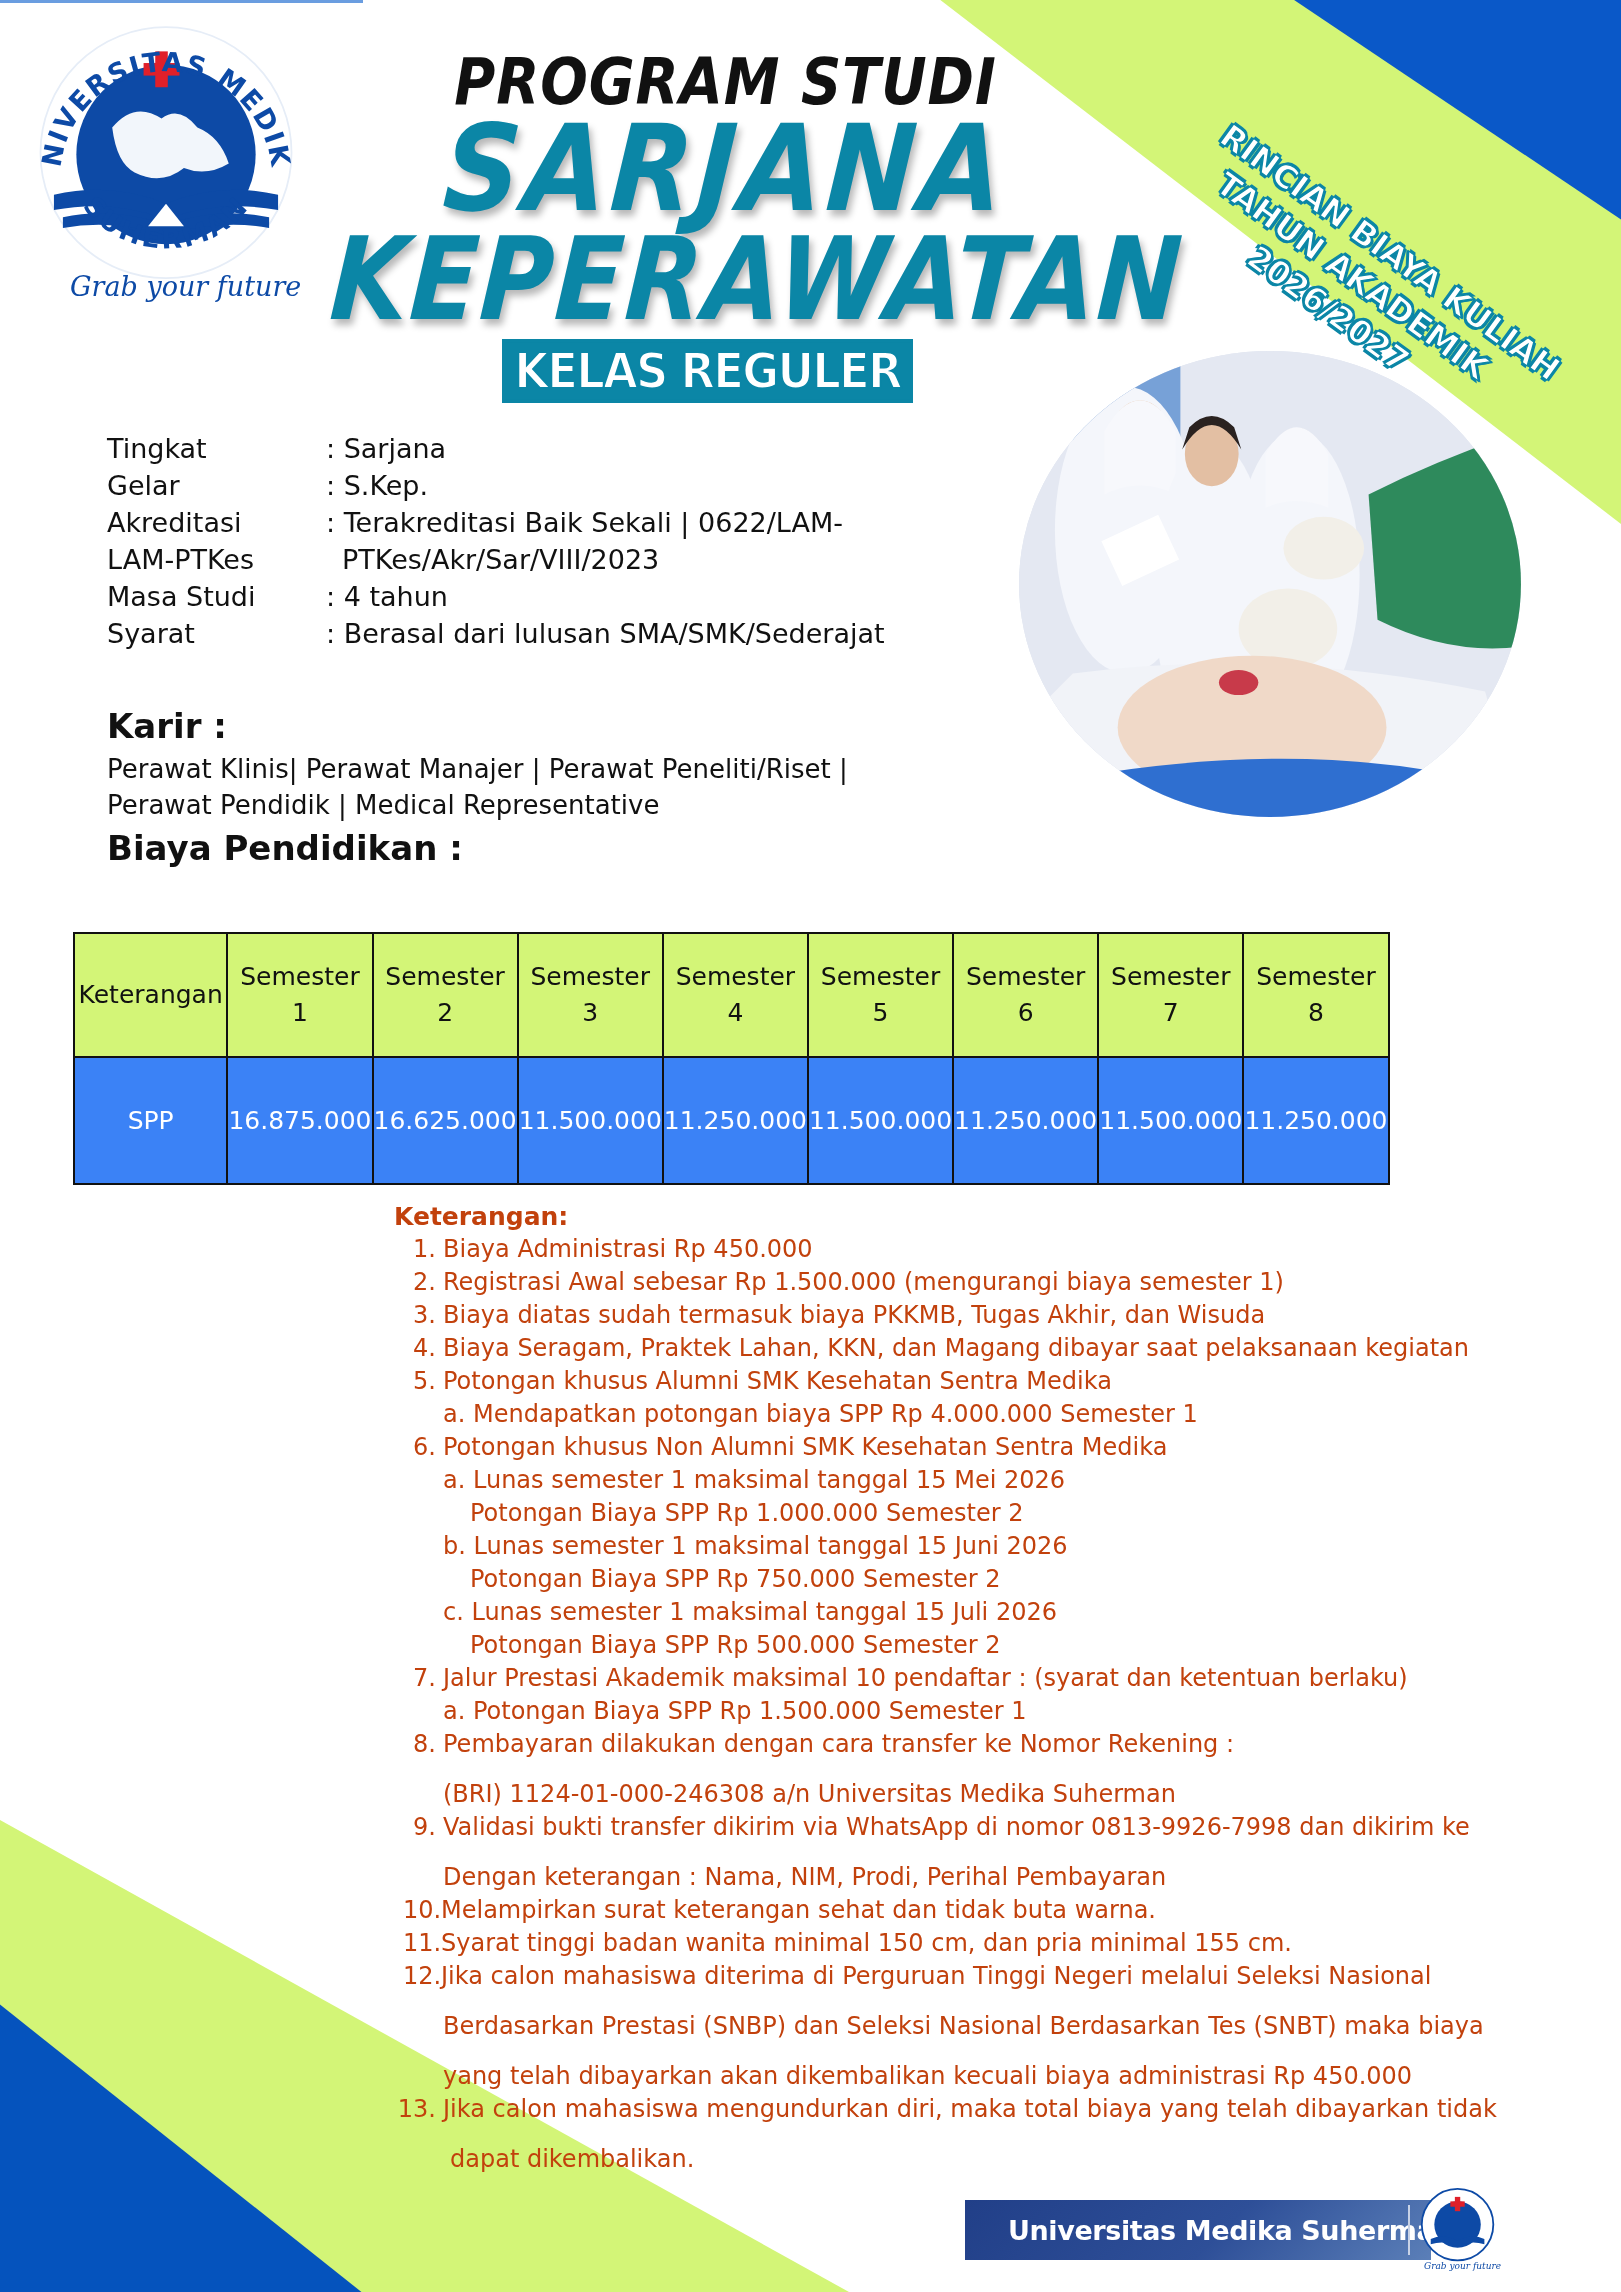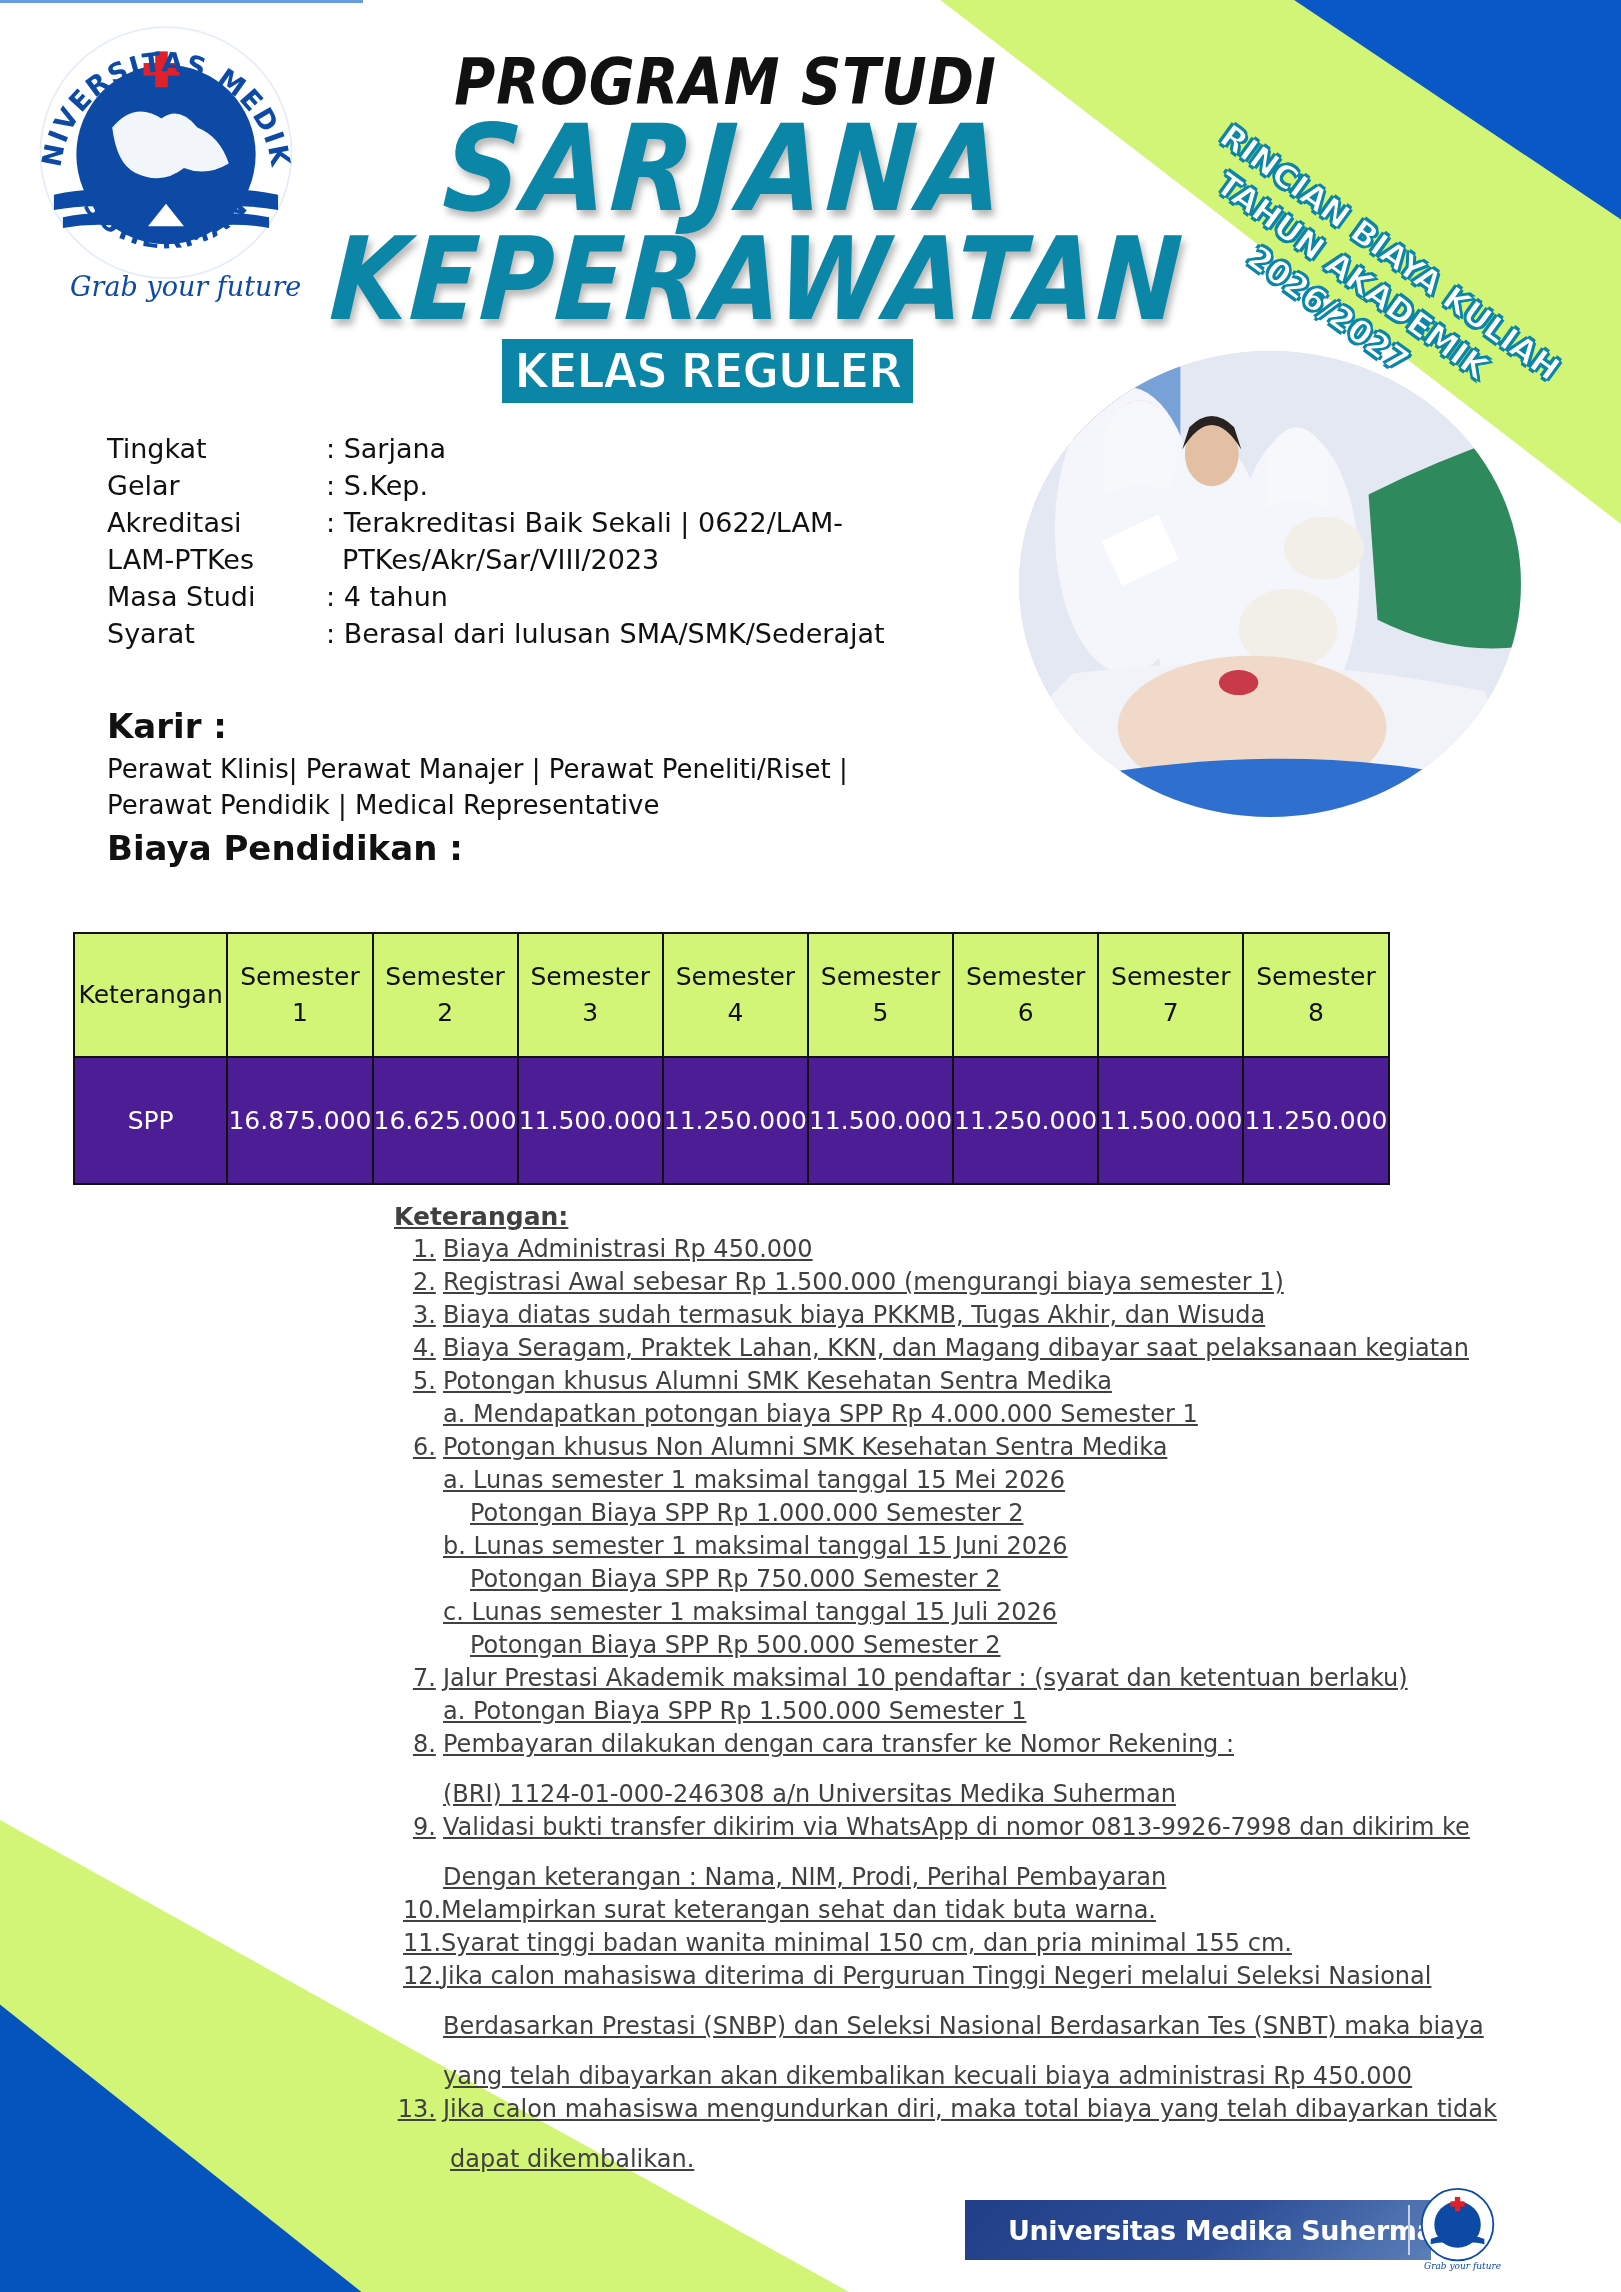--- a/index.html
+++ b/index.html
@@ -38,25 +38,25 @@
 
   .karir-title { position: absolute; left: 107px; top: 706px; font-size: 34px; font-weight: bold; z-index: 2; }
   .karir-text { position: absolute; left: 107px; top: 751px; width: 806px; font-size: 26px; line-height: 36px; z-index: 2; }
 
   .biaya-title { position: absolute; left: 107px; top: 828px; font-size: 34px; font-weight: bold; z-index: 2; }
 
   
   .fee-table { position: absolute; left: 73px; top: 932px; width: 1304px; border-collapse: collapse; z-index: 2; font-family: "DejaVu Sans", sans-serif; font-size: 25px; }
   .fee-table td, .fee-table th { border: 2.7px solid #111; text-align: center; font-weight: normal; }
   .fee-table thead th { background: #d3f577; color: #111; height: 124px; line-height: 36px; padding: 0 3.6px; }
-  .fee-table tbody td { background: #4c1d95; color: #fff; height: 127px; }
+  .fee-table tbody td { background: #3b82f6; color: #fff; height: 127px; }
   .col-ket { width: 167px; }
 
   
-  .notes { position: absolute; left: 394px; top: 1200px; width: 1164px; z-index: 2; font-family: "DejaVu Sans", sans-serif; font-size: 24px; line-height: 33px; color: #404040; text-decoration: underline; }
+  .notes { position: absolute; left: 394px; top: 1200px; width: 1164px; z-index: 2; font-family: "DejaVu Sans", sans-serif; font-size: 24px; line-height: 33px; color: #c2410c; }
   .notes-title { font-weight: bold; font-size: 25px; }
   .note { display: flex; }
   .note-num { width: 49px; text-align: right; padding-right: 7.2px; flex: none; }
   .note-num.tight { width: 47px; padding-right: 0; text-align: left; padding-left: 9px; }
   .note-body { flex: 1; }
   .sub { padding-left: 49px; }
   .sub2 { padding-left: 76px; }
   .cont-line { padding-left: 49px; margin-top: 17px; }
   .em { font-style: italic; }
 

